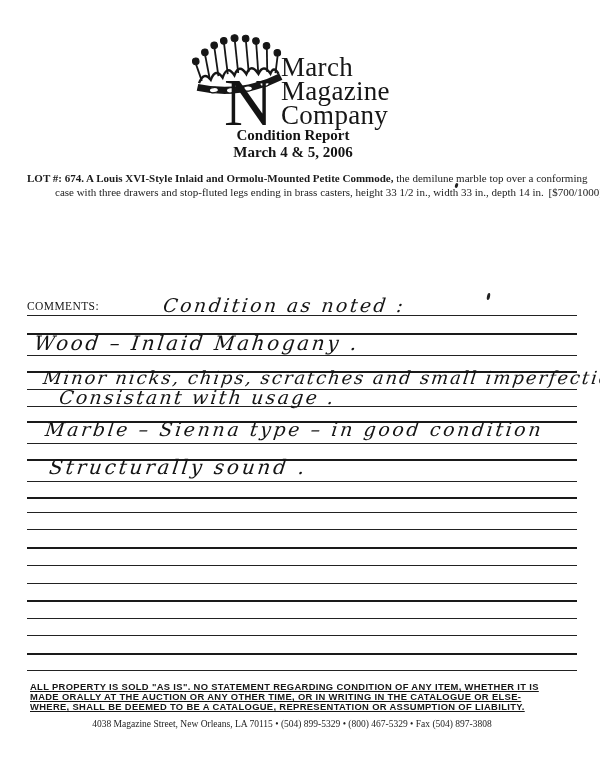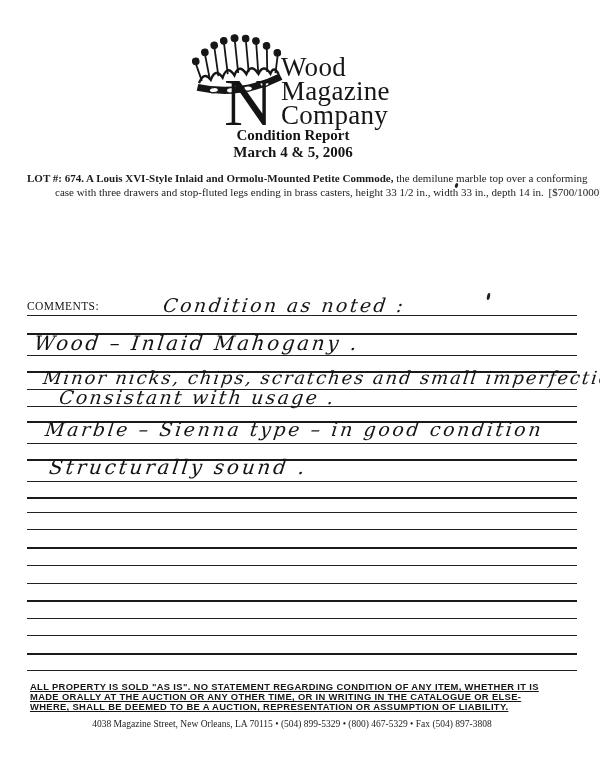--- a/index.html
+++ b/index.html
@@ -117,21 +117,21 @@
         <ellipse cx="41" cy="56.5" rx="4.6" ry="2.6"></ellipse>
         <ellipse cx="58" cy="56.5" rx="4.6" ry="2.6"></ellipse>
         <ellipse cx="75" cy="53.5" rx="4.6" ry="2.6"></ellipse>
       </g>
     </g>
   </svg>
 
   <div class="big-n">N</div>
 
   <div class="company-name">
-    <div>Wood</div>
+    <div>March</div>
     <div>Magazine</div>
     <div>Company</div>
   </div>
 
   <div class="report-head">
     <div>Condition Report</div>
     <div>March 4 &amp; 5, 2006</div>
   </div>
 
   <div class="lot-block">
@@ -168,21 +168,21 @@
   <div class="hw hw1">Condition as noted :</div>
   <div class="hw hw2">Wood – Inlaid Mahogany .</div>
   <div class="hw hw3">Minor nicks, chips, scratches and small imperfections</div>
   <div class="hw hw4">Consistant with usage .</div>
   <div class="hw hw5">Marble – Sienna type – in good condition</div>
   <div class="hw hw6">Structurally sound .</div>
 
   <div class="disclaimer">
     <div>ALL PROPERTY IS SOLD "AS IS". NO STATEMENT REGARDING CONDITION OF ANY ITEM, WHETHER IT IS</div>
     <div>MADE ORALLY AT THE AUCTION OR ANY OTHER TIME, OR IN WRITING IN THE CATALOGUE OR ELSE-</div>
-    <div>WHERE, SHALL BE DEEMED TO BE A AUCTION, REPRESENTATION OR ASSUMPTION OF LIABILITY.</div>
+    <div>WHERE, SHALL BE DEEMED TO BE A CATALOGUE, REPRESENTATION OR ASSUMPTION OF LIABILITY.</div>
   </div>
 
   <div class="address">4038 Magazine Street, New Orleans, LA 70115 • (504) 899-5329 • (800) 467-5329 • Fax (504) 897-3808</div>
 
   <div class="speck speck1"></div>
   <div class="speck speck2"></div>
 
 </div>
 
 </body></html>

